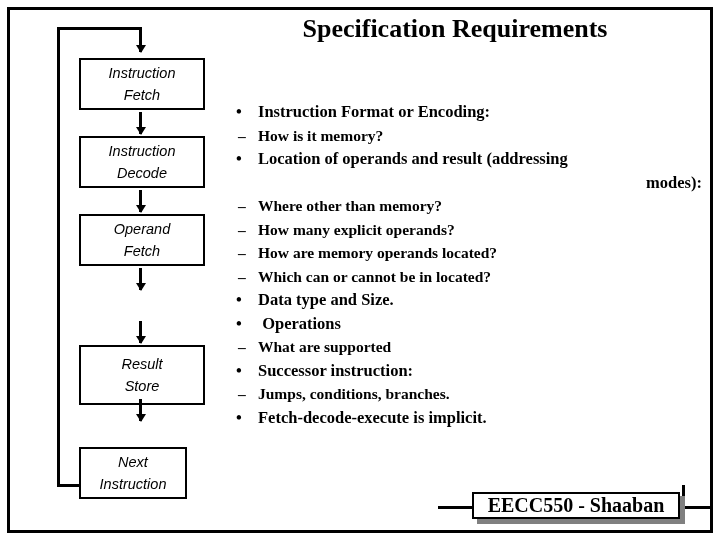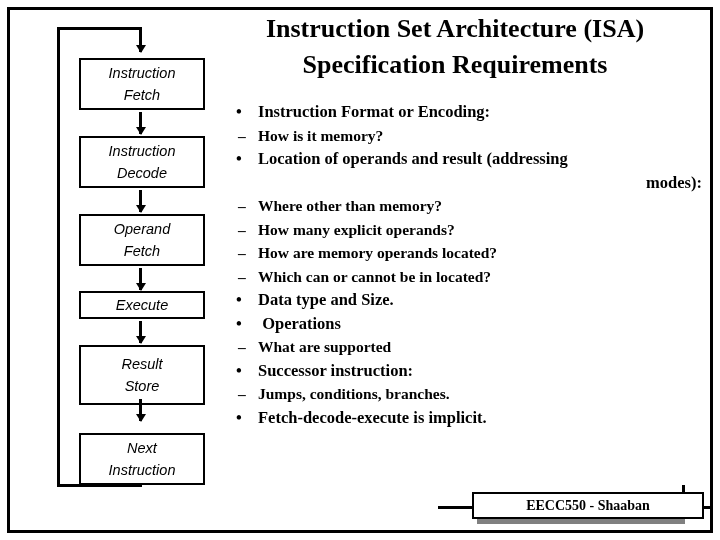--- a/index.html
+++ b/index.html
@@ -155,31 +155,31 @@
     left: 477px;
     top: 496px;
     width: 208px;
     height: 28px;
     background: #808080;
   }
   #footer-box {
     position: absolute;
     left: 472px;
     top: 492px;
-    width: 232px;
+    width: 208px;
     height: 27px;
     background: #ffffff;
     border: 2.5px solid #000000;
     box-sizing: border-box;
     display: flex;
     align-items: center;
     justify-content: center;
     font-family: "Liberation Serif", serif;
     font-weight: bold;
-    font-size: 14px;
+    font-size: 20px;
     color: #000000;
     white-space: nowrap;
   }
   #footer-fineprint {
     position: absolute;
     left: 472px;
     top: 521px;
     width: 218px;
     text-align: center;
     font-family: "Liberation Serif", serif;
@@ -191,21 +191,20 @@
   }
 </style>
 </head>
 <body>
 
 <div id="slide">
 
   <div id="page-border"></div>
 
   <div id="title">
-    <span class="tline">Instruction Set Architecture (ISA)</span>
     <span class="tline">Specification Requirements</span>
   </div>
 
   <div class="loop-seg" style="left:57px; top:27px; width:85px; height:3px;"></div>
 
   <div class="loop-seg" style="left:57px; top:27px; width:3px; height:460px;"></div>
 
   <div class="loop-seg" style="left:57px; top:484px; width:85px; height:3px;"></div>
 
   <div class="loop-seg" style="left:139px; top:476px; width:3px; height:11px;"></div>
@@ -223,32 +222,29 @@
     <span class="l2">Decode</span>
   </div>
   <div class="fc-arrow" style="left:139px; top:190px; height:22px;"></div>
 
   <div class="fc-box" style="left:79px; top:214px; width:126px; height:52px;">
     <span>Operand</span>
     <span class="l2">Fetch</span>
   </div>
   <div class="fc-arrow" style="left:139px; top:268px; height:22px;"></div>
 
-  <div class="fc-box" style="left:79px; top:291px; width:126px; height:28px;">
-    <span>Execute</span>
-  </div>
   <div class="fc-arrow" style="left:139px; top:321px; height:22px;"></div>
 
   <div class="fc-box" style="left:79px; top:345px; width:126px; height:60px;">
     <span>Result</span>
     <span class="l2">Store</span>
   </div>
   <div class="fc-arrow" style="left:139px; top:399px; height:22px;"></div>
 
-  <div class="fc-box" style="left:79px; top:433px; width:126px; height:52px;">
+  <div class="fc-box" style="left:79px; top:447px; width:108px; height:52px;">
     <span>Next</span>
     <span class="l2">Instruction</span>
   </div>
 
   <div id="content">
 
     <div class="b1">
       <span class="mark">•</span>
       <span>Instruction Format or Encoding:</span>
     </div>

